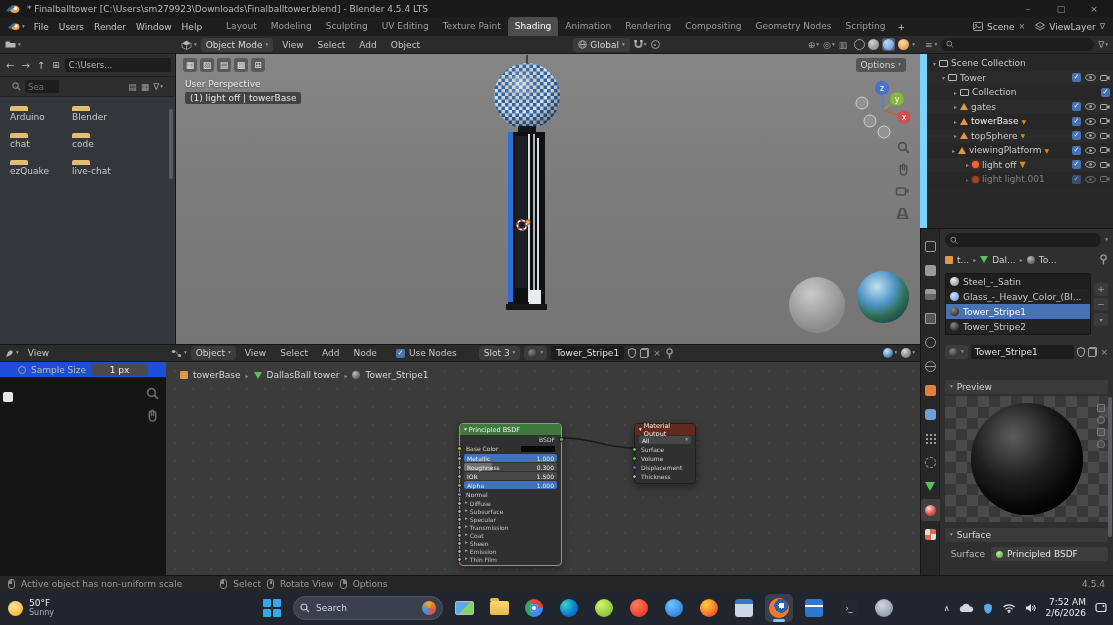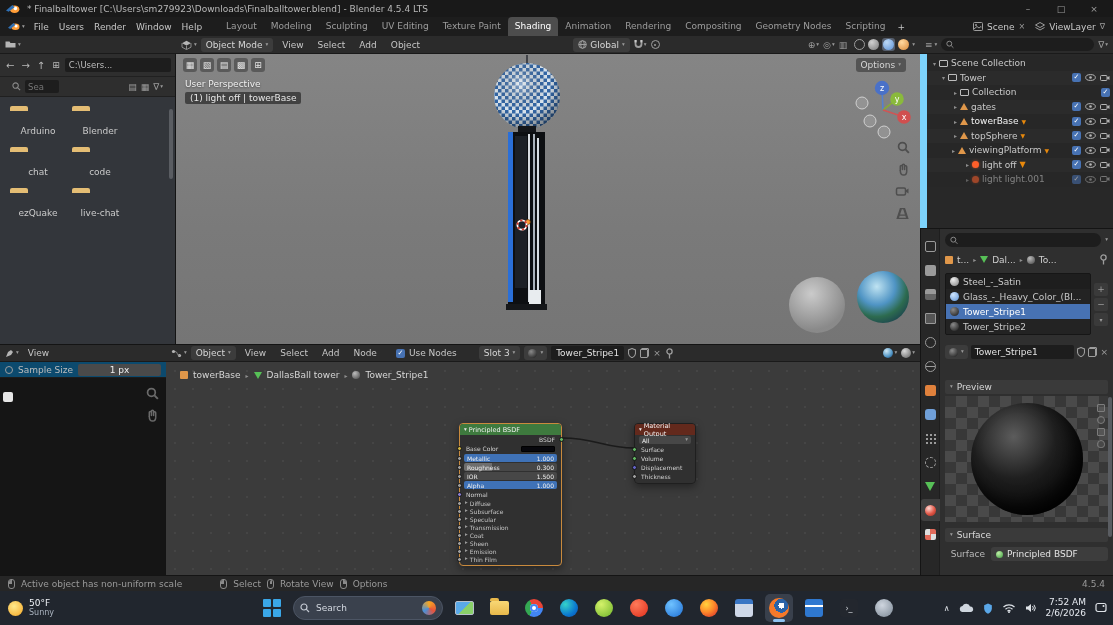--- a/index.html
+++ b/index.html
@@ -15,21 +15,21 @@
 .caret{font-size:5.5px;color:#9a9a9a;line-height:1}
 .mi{padding:0 5px;color:#c6c6c6}
 .icb{color:#9d9d9d;display:inline-flex;align-items:center;justify-content:center}
 input{font-family:inherit;border:none;outline:none;color:#c8c8c8}
 
 .tab{padding:0 7px;height:19px;line-height:19px;color:#9d9d9d;border-radius:4px 4px 0 0}
 .tab.active{background:#4d4d4d;color:#fff}
 
 .folder{width:44px;height:30px;background:linear-gradient(#edca84,#ddb068);border-radius:2px;position:relative;margin:0 auto}
 .folder::before{content:"";position:absolute;top:-5px;left:0;width:18px;height:5px;background:#e4bd74;border-radius:2px 2px 0 0}
-.flabel{display:block;text-align:center;color:#cbcbcb;margin-top:15px}
+.flabel{display:block;text-align:left;color:#cbcbcb;margin-top:1px}
 
 .ol-row{display:flex;align-items:center;height:14.5px;padding-right:3px;color:#c9c9c9}
 .ol-row:nth-child(odd){background:#272727}
 .ol-row:nth-child(even){background:#2b2b2b}
 .ol-arrow{width:9px;text-align:center;color:#8d8d8d;font-size:6px}
 .ol-right{margin-left:auto;display:flex;gap:4px;align-items:center}
 .chk{width:9px;height:9px;background:#4772b3;border-radius:2px;color:#fff;font-size:7px;line-height:9px;text-align:center}
 .ic-coll{width:9px;height:7px;border:1px solid #bdbdbd;border-radius:1px;position:relative;margin-right:3px}
 .ic-mesh{width:0;height:0;border-left:4px solid transparent;border-right:4px solid transparent;border-bottom:7px solid #e0974a;margin-right:3px}
 .ic-light{width:7px;height:7px;border-radius:50%;background:#ff5f2a;box-shadow:0 0 3px rgba(255,95,42,.6);margin-right:3px}
@@ -639,21 +639,21 @@
 
   <div class="region ehdr" style="left:0;top:344px;width:166px;height:18px;padding:0 5px;gap:4px;border-top:1px solid #141414">
     <span class="icb" style="gap:2px">
         <svg width="9" height="9" viewBox="0 0 9 9">
           <path d="M1 8 3 3 6 1 8 3 6 6z" fill="#b5b5b5"></path>
         </svg>
         <span class="caret">▾</span>
       </span>
     <span class="mi">View</span>
   </div>
-  <div class="region flex" style="left:0;top:362px;width:166px;height:16px;background:#0c4a6e;border-bottom:1px solid #1c1c1c;padding:0 5px;gap:5px">
+  <div class="region flex" style="left:0;top:362px;width:166px;height:16px;background:#1d4ed8;border-bottom:1px solid #1c1c1c;padding:0 18px;gap:5px">
     <span style="width:8px;height:8px;border-radius:50%;border:1.2px solid #9d9d9d"></span>
     <span style="color:#bdbdbd">Sample Size</span>
     <span class="flex" style="flex:1;height:12px;background:#4a4a4a;border-radius:2px;justify-content:center;color:#efefef">
         <span>1 px</span>
       </span>
   </div>
   <div class="region" style="left:0;top:378px;width:166px;height:197px;background:#151515;border-right:1px solid #141414">
     <span class="abs" style="left:3px;top:14px;width:10px;height:10px;background:#e6e6e6;border-radius:2px"></span>
     <span class="abs icb" style="left:145px;top:8px">
         <svg width="15" height="15" viewBox="0 0 14 14">

